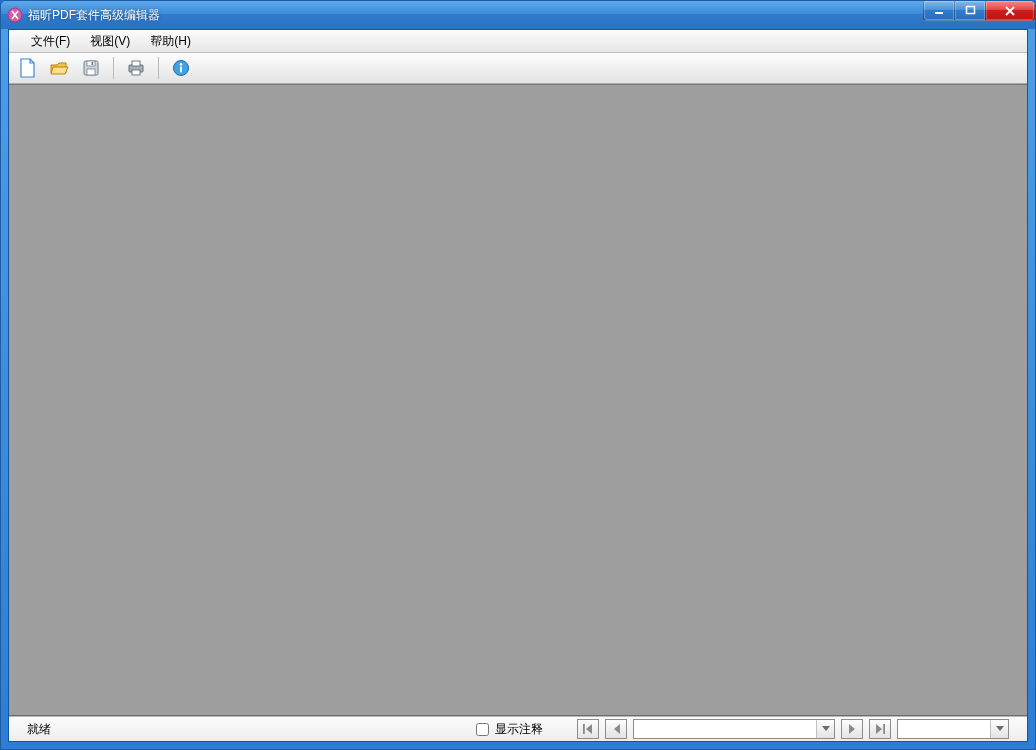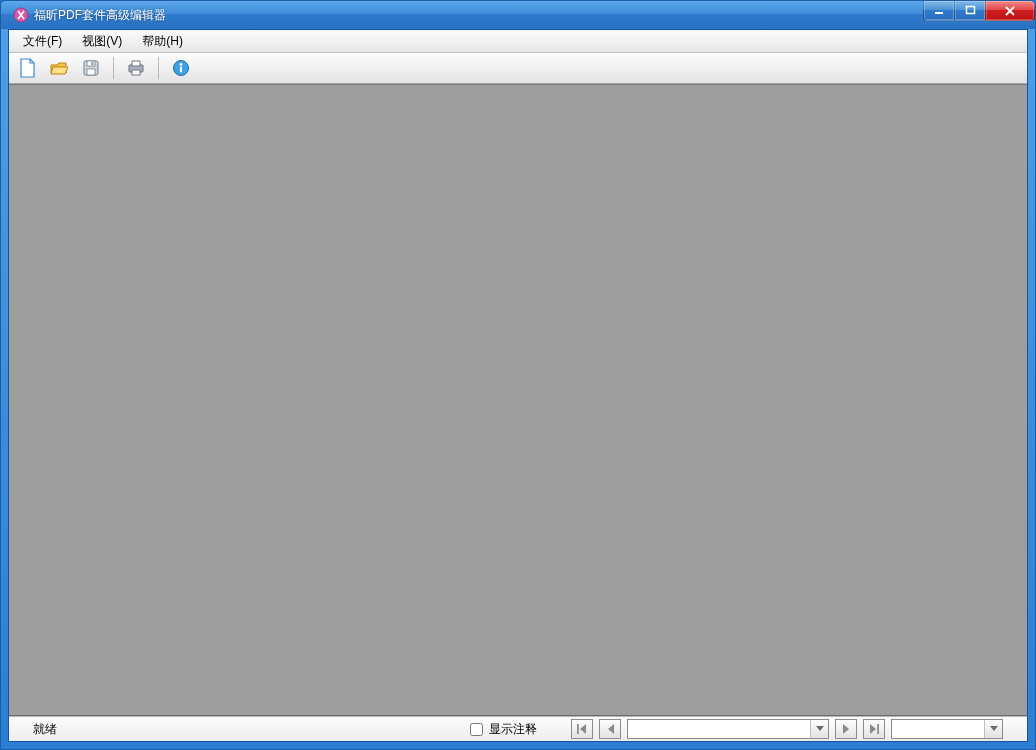--- a/index.html
+++ b/index.html
@@ -22,21 +22,21 @@
     border-radius: 6px 6px 0 0;
     overflow: hidden;
   }
   
   .titlebar {
     height: 28px;
     background: linear-gradient(to bottom, #5da9ec 0%, #3e8bd9 45%, #2f7bcc 46%, #2a72c3 100%);
     display: flex;
     align-items: center;
     color: #fff;
-    padding-left: 12px;
+    padding-left: 6px;
     text-shadow: 0 0 3px rgba(0,0,0,.5);
     position: relative;
   }
   .titlebar .app-icon {
     width: 16px;
     height: 16px;
     margin-right: 5px;
   }
   .title-text {
     font-size: 12px;
@@ -76,21 +76,21 @@
     flex-direction: column;
     box-sizing: border-box;
   }
   
   .menubar {
     height: 22px;
     background: linear-gradient(to bottom, #fcfcfc, #e6e6e6);
     border-bottom: 1px solid #bfbfbf;
     display: flex;
     align-items: center;
-    padding-left: 4px;
+    padding-left: 12px;
   }
   .menubar span {
     padding: 2px 10px;
     color: #000;
   }
   
   .toolbar {
     height: 30px;
     background: linear-gradient(to bottom, #fdfdfd, #e3e3e3);
     border-bottom: 1px solid #a8a8a8;
@@ -121,21 +121,21 @@
     border-right: none;
     border-top: 1px solid #7a7a7a;
   }
   
   .statusbar {
     height: 24px;
     background: linear-gradient(to bottom, #fcfcfc, #ededed);
     border-top: 1px solid #b8b8b8;
     display: flex;
     align-items: center;
-    padding: 0 24px;
+    padding: 0 18px;
     gap: 6px;
   }
   .statusbar .status-text {
     color: #000;
   }
   .statusbar .spacer {
     flex: 1;
   }
   .statusbar .checkbox-group {
     display: flex;

